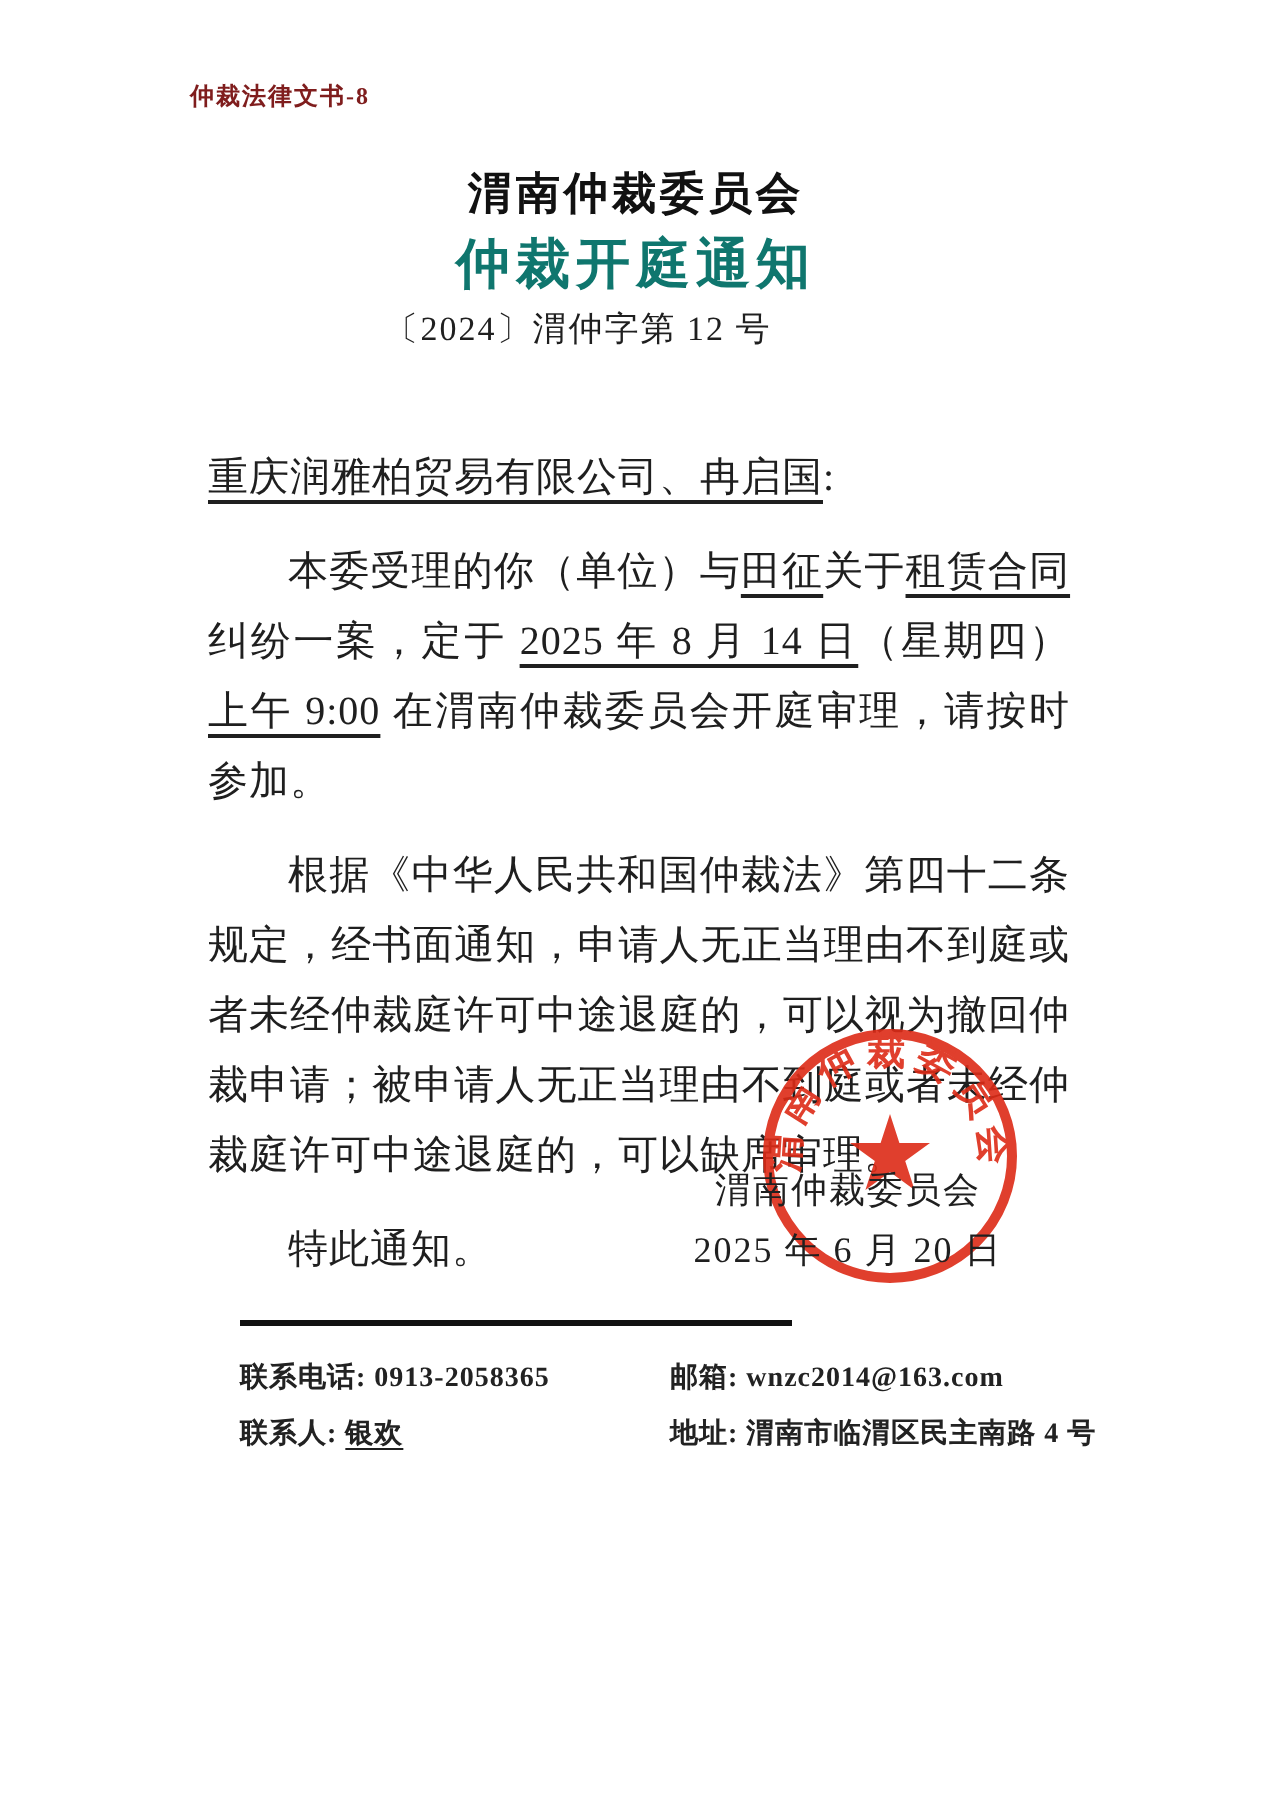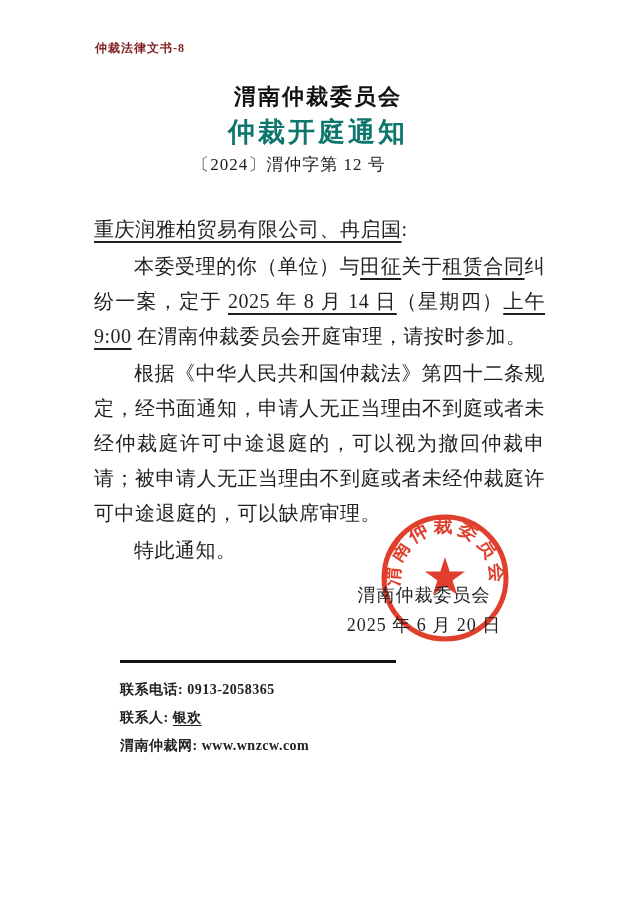--- a/index.html
+++ b/index.html
@@ -50,21 +50,21 @@
   .body-text {
     position: absolute;
     left: 92px;
     top: 210px;
     width: 455px;
     font-size: 20px;
     line-height: 35px;
     text-align: justify;
     letter-spacing: 0.5px;
   }
-  .body-text p { margin: 2px; }
+  .body-text p { margin: 12px; }
   .indent { text-indent: 2em; }
   .u {
     text-decoration: underline;
     text-decoration-thickness: 1.5px;
     text-underline-offset: 5px;
     text-decoration-color: #1f1f1f;
   }
   .signature {
     position: absolute;
     left: 338px;
@@ -144,17 +144,20 @@
     <div>渭南仲裁委员会</div>
     <div>2025 年 6 月 20 日</div>
   </div>
 
   <div class="footer-rule"></div>
 
   <div class="footer">
     <div class="footer-col-left">
       <div><span>联系电话: </span><span>0913-2058365</span></div>
       <div><span>联系人: </span><span class="u">银欢</span></div>
-      <div><span>渭南仲裁网: </span><span>www.wnzcw.com</span></div>
+    </div>
+    <div class="footer-col-right">
+      <div><span>邮箱: </span><span>wnzc2014@163.com</span></div>
+      <div><span>地址: </span><span>渭南市临渭区民主南路 4 号</span></div>
     </div>
   </div>
 
 </div>
 
 </body></html>

